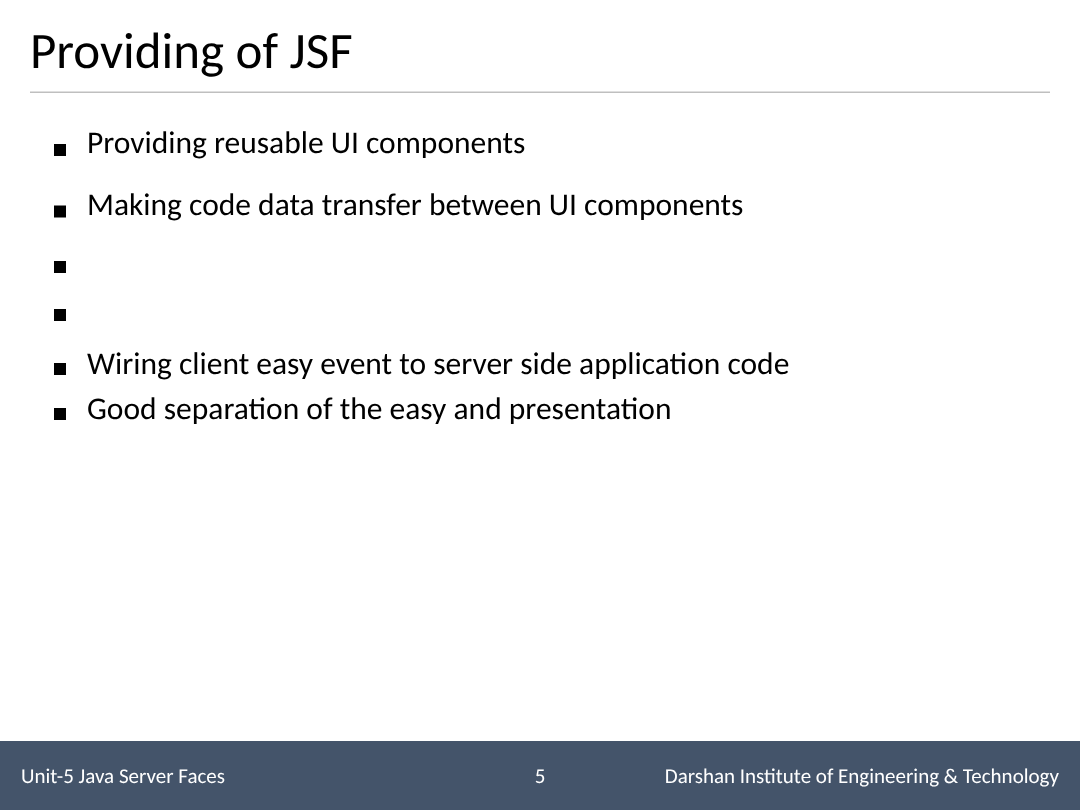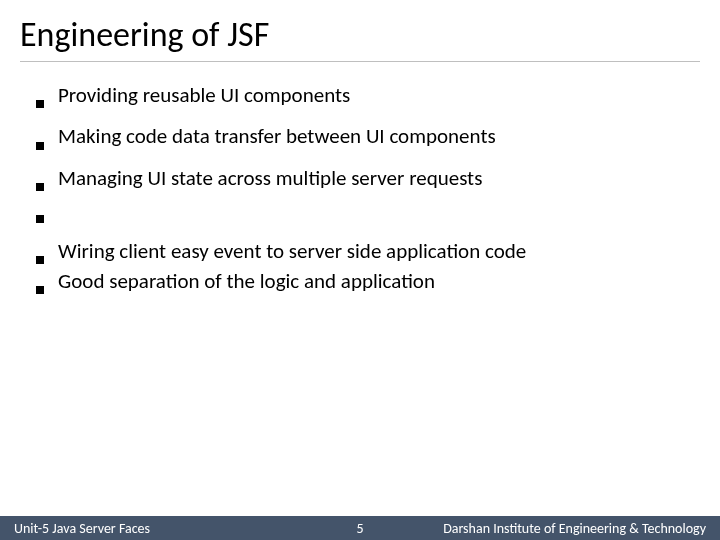--- a/index.html
+++ b/index.html
@@ -33,21 +33,21 @@
     }
     .content {
       flex: 1;
       padding: 12px 36px 0 36px;
     }
     .bullet-list {
       list-style: none;
     }
     .bullet-item {
       display: flex;
-      align-items: flex-end;
+      align-items: center;
       margin-bottom: 15px;
       font-size: 21px;
       color: #000000;
       line-height: 1.25;
     }
     .bullet-item.tight {
       margin-bottom: 4px;
     }
     .bullet-marker {
       display: inline-block;
@@ -56,21 +56,21 @@
       background: #000000;
       margin-right: 14px;
       margin-top: 9px;
       flex-shrink: 0;
     }
     .footer {
       position: absolute;
       bottom: 0;
       left: 0;
       right: 0;
-      height: 24px;
+      height: 46px;
       background: #44546a;
       color: #ffffff;
       display: flex;
       align-items: center;
       font-size: 14px;
     }
     .footer-left {
       padding-left: 14px;
       flex: 0 0 auto;
     }
@@ -82,46 +82,45 @@
     .footer-right {
       margin-left: auto;
       padding-right: 14px;
     }
   </style>
 </head>
 <body>
 
 <div class="slide">
   <div class="title-area">
-    <h1 class="title">Engineering of JSF</h1>
+    <h1 class="title">Providing of JSF</h1>
   </div>
   <div class="content">
     <ul class="bullet-list">
       <li class="bullet-item">
         <span class="bullet-marker"></span>
         <span>Providing reusable UI components</span>
       </li>
       <li class="bullet-item">
         <span class="bullet-marker"></span>
         <span>Making code data transfer between UI components</span>
       </li>
       <li class="bullet-item">
         <span class="bullet-marker"></span>
-        <span>Managing UI state across multiple server requests</span>
       </li>
       <li class="bullet-item">
         <span class="bullet-marker"></span>
       </li>
       <li class="bullet-item tight">
         <span class="bullet-marker"></span>
         <span>Wiring client easy event to server side application code</span>
       </li>
       <li class="bullet-item">
         <span class="bullet-marker"></span>
-        <span>Good separation of the logic and application</span>
+        <span>Good separation of the easy and presentation</span>
       </li>
     </ul>
   </div>
   <div class="footer">
     <span class="footer-left">Unit-5 Java Server Faces</span>
     <span class="footer-center">5</span>
     <span class="footer-right">Darshan Institute of Engineering &amp; Technology</span>
   </div>
 </div>
 

